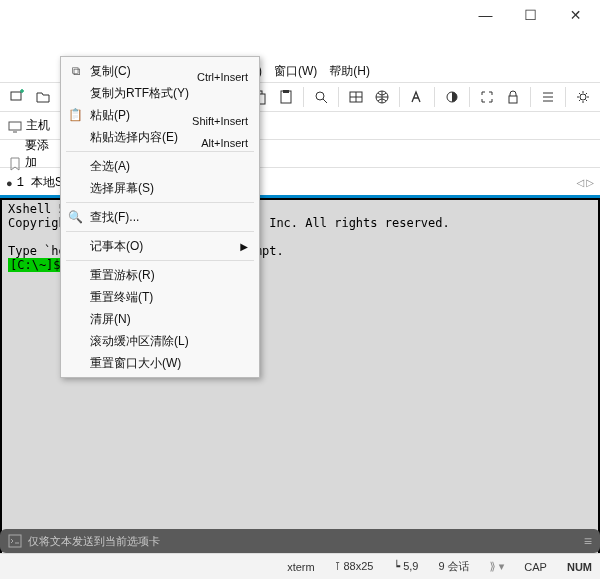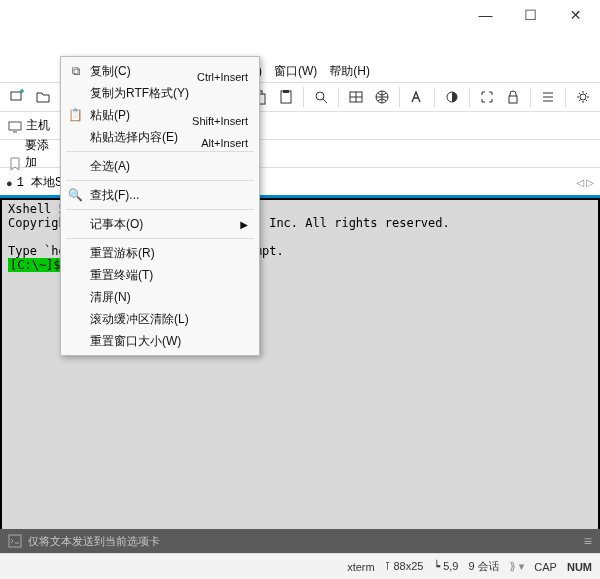--- a/index.html
+++ b/index.html
@@ -17,23 +17,23 @@
 .sidebar-icon { width: 14px; height: 14px; margin-right: 4px; }
 .tabbar { height: 30px; display: flex; align-items: center; padding: 0 6px; border-bottom: 1px solid #d0d0d0; }
 .tabbar .bullet { font-size: 11px; color: #333; margin-right: 4px; }
 .tabbar .tabname { font-size: 12px; font-family: Liberation Mono, monospace; }
 .tabbar .nav { margin-left: auto; display: flex; gap: 2px; }
 .tabbar .nav span { font-size: 10px; color: #888; }
 .terminal { background: #d9d9d9; border: 2px solid #000; height: 370px; padding: 2px 6px; font-family: "Consolas", monospace; font-size: 12px; color: #000; position: relative; }
 .terminal .topbar { background: #0088cc; height: 3px; position: absolute; left: -2px; right: -2px; top: -5px; }
 .prompt { background: #00c800; color: #000; padding: 0 2px; }
 .prompt .cursor { background: #000; display: inline-block; width: 7px; height: 12px; vertical-align: middle; }
-.statusbar { position: absolute; bottom: 26px; left: 0; right: 0; height: 24px; background: #5a5a5a; color: #c8c8c8; display: flex; align-items: center; padding: 0 8px; font-size: 11px; }
+.statusbar { position: absolute; bottom: 26px; left: 0; right: 0; height: 24px; background: #5a5a5a; color: #c8c8c8; display: flex; align-items: center; padding: 0 8px; font-size: 11px; border-radius: 6px; }
 .statusbar .r { margin-left: auto; font-size: 14px; color: #aaa; }
-.statusbar2 { position: absolute; bottom: 0; left: 0; right: 0; height: 26px; background: #f3f3f3; border-top: 1px solid #ddd; display: flex; align-items: center; padding: 0 8px; gap: 10px; font-size: 11px; color: #333; justify-content: flex-end; }
+.statusbar2 { position: absolute; bottom: 0; left: 0; right: 0; height: 26px; background: #f3f3f3; border-top: 1px solid #ddd; display: flex; align-items: center; padding: 0 8px; gap: 20px; font-size: 11px; color: #333; justify-content: flex-end; }
 
 .ctxmenu { position: absolute; left: 60px; top: 56px; width: 200px; background: #f8f8f8; border: 1px solid #bbb; box-shadow: 2px 2px 6px rgba(0,0,0,.3); padding: 3px; z-index: 100; }
 .ctxmenu .item { height: 22px; display: flex; align-items: center; padding: 0 8px 0 26px; position: relative; font-size: 12px; color: #111; }
 .ctxmenu .item .sc { margin-left: auto; color: #111; font-size: 11px; margin-top: 12px; }
 .ctxmenu .item .ico { position: absolute; left: 4px; width: 16px; text-align: center; color: #555; }
 .ctxmenu .item .arr { margin-left: auto; font-size: 10px; }
 .ctxmenu hr { border: none; border-top: 1px solid #ddd; margin: 3px 2px; }
 svg { display: block; }
 </style>
 </head>
@@ -188,20 +188,23 @@
       <span class="sc">Shift+Insert</span>
     </div>
   <div class="item">
       <span>粘贴选择内容(E)</span>
       <span class="sc">Alt+Insert</span>
     </div>
   <hr>
   <div class="item">
       <span>全选(A)</span>
     </div>
+  <div class="item">
+      <span>选择屏幕(S)</span>
+    </div>
   <hr>
   <div class="item">
       <span class="ico">🔍</span>
       <span>查找(F)...</span>
     </div>
   <hr>
   <div class="item">
       <span>记事本(O)</span>
       <span class="arr">▶</span>
     </div>

